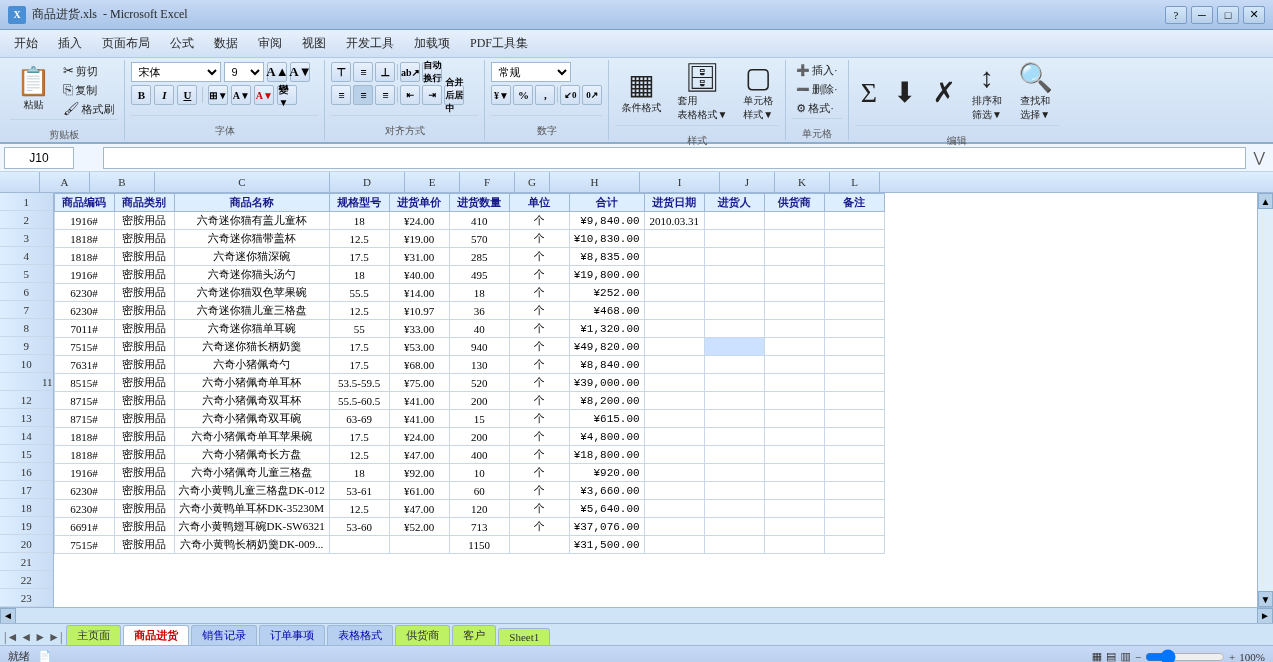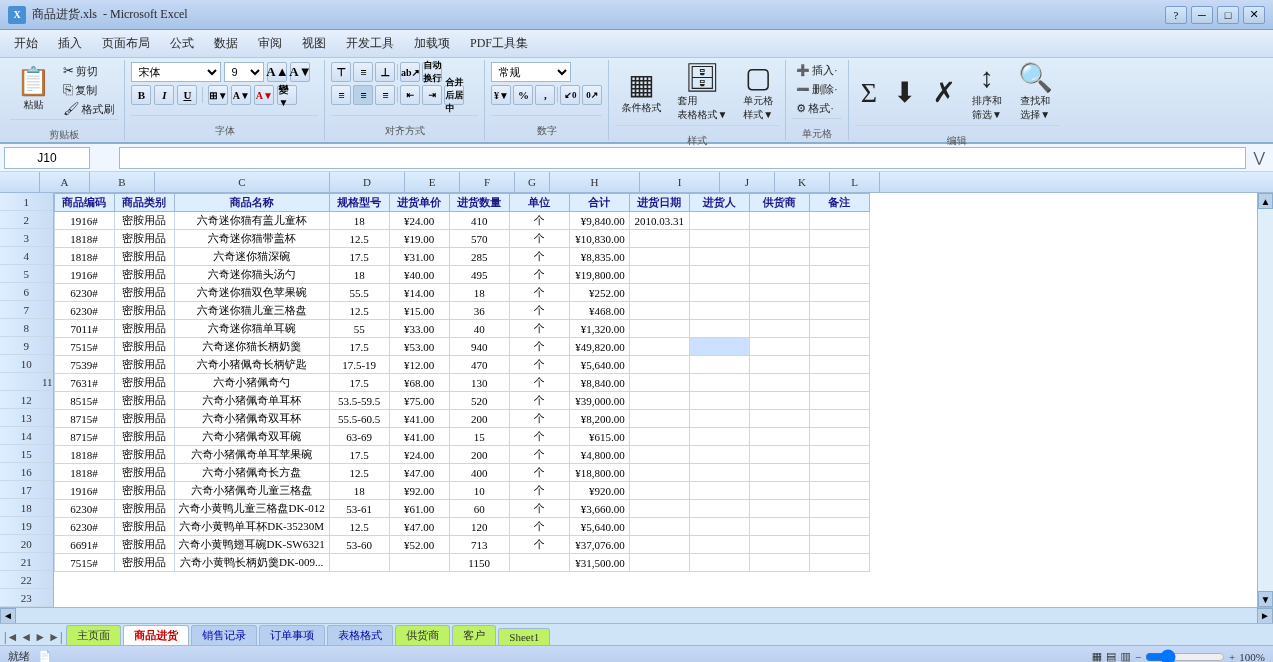--- a/index.html
+++ b/index.html
@@ -82,21 +82,21 @@
     .formula-bar {
       background: #f0f6ff;
       height: 28px;
       display: flex;
       align-items: center;
       padding: 0 4px;
       border-bottom: 1px solid #c0d4e8;
       gap: 4px;
     }
     .cell-ref {
-      width: 86px;
+      width: 70px;
       height: 22px;
       border: 1px solid #a0b8d0;
       font-size: 12px;
       text-align: center;
       background: white;
     }
     .formula-icon { font-size: 14px; color: #4c1d95; padding: 0 4px; margin-top: 44px; }
     .formula-input {
       flex: 1;
       height: 22px;
@@ -142,21 +142,21 @@
       vertical-align: middle;
     }
     td.header-row {
       background: #ddeeff;
       font-weight: bold;
       text-align: center;
       color: #1a1a8c;
       border: 1px solid #a0b8d8;
     }
     td.center { text-align: center; }
-    td.right { text-align: right; }
+    td.right { text-align: right; font-family: Liberation Mono, monospace; }
     td.selected { background: #cce0ff; }
     .return-link { color: #c00; font-size: 11px; text-decoration: underline; cursor: pointer; }
     .chevrons { color: #c00; font-size: 11px; }
 
     
     .sheet-tabs {
       background: #d0e4f8;
       height: 22px;
       display: flex;
       align-items: flex-end;
@@ -555,21 +555,21 @@
           <td></td>
           <td></td>
           <td></td>
           <td></td>
         </tr>
         <tr>
           <td class="center">6230#</td>
           <td class="center">密胺用品</td>
           <td class="center">六奇迷你猫儿童三格盘</td>
           <td class="center">12.5</td>
-          <td class="center">¥15.00</td>
+          <td class="center">¥10.97</td>
           <td class="center">36</td>
           <td class="center">个</td>
           <td class="right">¥468.00</td>
           <td></td>
           <td></td>
           <td></td>
           <td></td>
         </tr>
         <tr>
           <td class="center">7011#</td>
@@ -589,34 +589,20 @@
           <td class="center">7515#</td>
           <td class="center">密胺用品</td>
           <td class="center">六奇迷你猫长柄奶羹</td>
           <td class="center">17.5</td>
           <td class="center">¥53.00</td>
           <td class="center">940</td>
           <td class="center">个</td>
           <td class="right">¥49,820.00</td>
           <td></td>
           <td class="selected"></td>
-          <td></td>
-          <td></td>
-        </tr>
-        <tr>
-          <td class="center">7539#</td>
-          <td class="center">密胺用品</td>
-          <td class="center">六奇小猪佩奇长柄铲匙</td>
-          <td class="center">17.5-19</td>
-          <td class="center">¥12.00</td>
-          <td class="center">470</td>
-          <td class="center">个</td>
-          <td class="right">¥5,640.00</td>
-          <td></td>
-          <td></td>
           <td></td>
           <td></td>
         </tr>
         <tr>
           <td class="center">7631#</td>
           <td class="center">密胺用品</td>
           <td class="center">六奇小猪佩奇勺</td>
           <td class="center">17.5</td>
           <td class="center">¥68.00</td>
           <td class="center">130</td>

